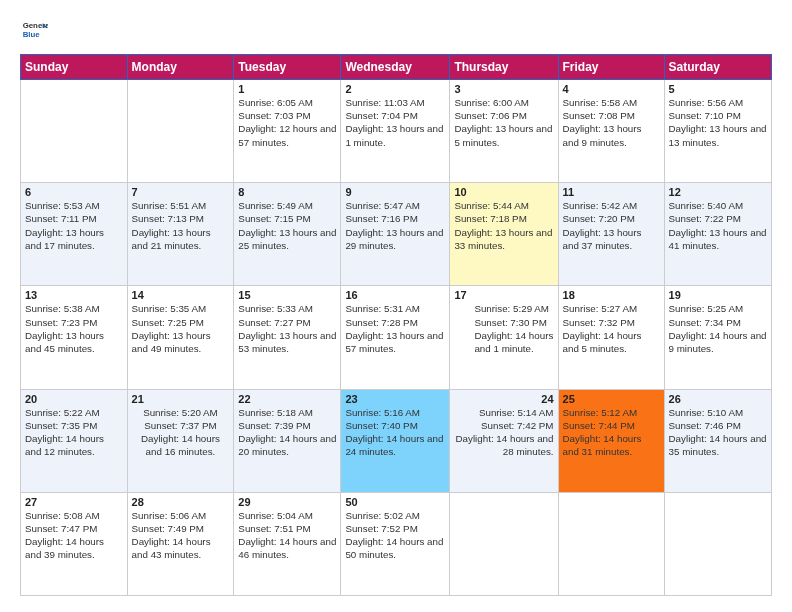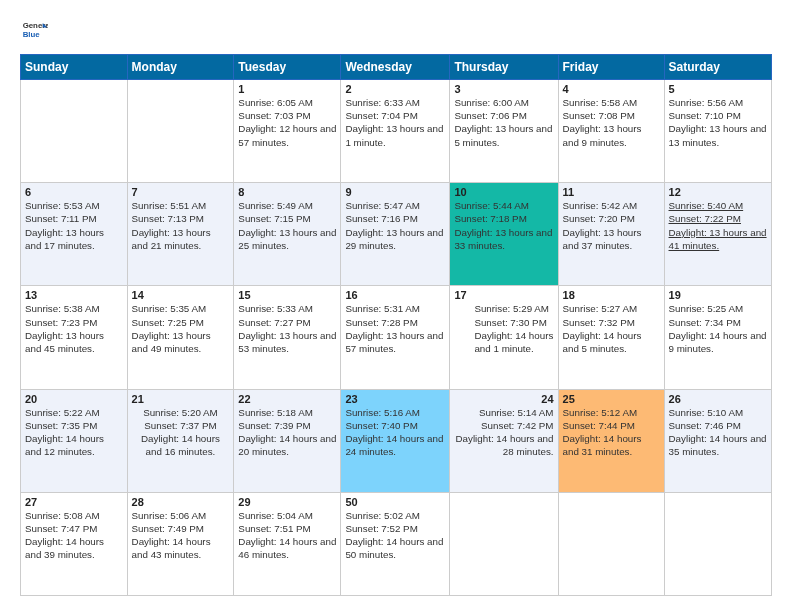--- a/index.html
+++ b/index.html
@@ -56,21 +56,21 @@
       font-weight: normal;
       color: #444;
     }
     .calendar {
       flex: 1;
       border-collapse: collapse;
       width: 100%;
       font-size: 10.5px;
     }
     .calendar th {
-      background: #0369a1;
+      background: #be185d;
       color: #fff;
       padding: 5px 4px;
       font-size: 12px;
       font-weight: bold;
       border: 1px solid #2666c0;
       text-align: left;
     }
     .calendar td {
       border: 1px solid #ccc;
       vertical-align: top;
@@ -137,21 +137,21 @@
           <td class="empty"></td>
           <td class="empty"></td>
           <td>
             <span class="day-num">1</span>
             <div class="day-info" style="white-space: pre-line;">Sunrise: 6:05 AM
 Sunset: 7:03 PM
 Daylight: 12 hours and 57 minutes.</div>
           </td>
           <td>
             <span class="day-num">2</span>
-            <div class="day-info" style="white-space: pre-line;">Sunrise: 6:33 AM
+            <div class="day-info" style="white-space: pre-line;">Sunrise: 11:03 AM
 Sunset: 7:04 PM
 Daylight: 13 hours and 1 minute.</div>
           </td>
           <td>
             <span class="day-num">3</span>
             <div class="day-info" style="white-space: pre-line;">Sunrise: 6:00 AM
 Sunset: 7:06 PM
 Daylight: 13 hours and 5 minutes.</div>
           </td>
           <td>
@@ -185,35 +185,35 @@
             <div class="day-info" style="white-space: pre-line;">Sunrise: 5:49 AM
 Sunset: 7:15 PM
 Daylight: 13 hours and 25 minutes.</div>
           </td>
           <td style="background: rgb(238, 242, 250);">
             <span class="day-num">9</span>
             <div class="day-info" style="white-space: pre-line;">Sunrise: 5:47 AM
 Sunset: 7:16 PM
 Daylight: 13 hours and 29 minutes.</div>
           </td>
-          <td style="background: #14b8a6;">
+          <td style="background: #fef9c3;">
             <span class="day-num">10</span>
             <div class="day-info" style="white-space: pre-line;">Sunrise: 5:44 AM
 Sunset: 7:18 PM
 Daylight: 13 hours and 33 minutes.</div>
           </td>
           <td style="background: rgb(238, 242, 250);">
             <span class="day-num">11</span>
             <div class="day-info" style="white-space: pre-line;">Sunrise: 5:42 AM
 Sunset: 7:20 PM
 Daylight: 13 hours and 37 minutes.</div>
           </td>
           <td style="background: rgb(238, 242, 250);">
             <span class="day-num">12</span>
-            <div class="day-info" style="white-space: pre-line; text-decoration: underline;">Sunrise: 5:40 AM
+            <div class="day-info" style="white-space: pre-line;">Sunrise: 5:40 AM
 Sunset: 7:22 PM
 Daylight: 13 hours and 41 minutes.</div>
           </td>
         </tr>
         <tr>
           <td>
             <span class="day-num">13</span>
             <div class="day-info" style="white-space: pre-line;">Sunrise: 5:38 AM
 Sunset: 7:23 PM
 Daylight: 13 hours and 45 minutes.</div>
@@ -279,21 +279,21 @@
             <div class="day-info" style="white-space: pre-line;">Sunrise: 5:16 AM
 Sunset: 7:40 PM
 Daylight: 14 hours and 24 minutes.</div>
           </td>
           <td style="background: rgb(238, 242, 250); text-align: right;">
             <span class="day-num">24</span>
             <div class="day-info" style="white-space: pre-line;">Sunrise: 5:14 AM
 Sunset: 7:42 PM
 Daylight: 14 hours and 28 minutes.</div>
           </td>
-          <td style="background: #fdba74;">
+          <td style="background: #f97316;">
             <span class="day-num">25</span>
             <div class="day-info" style="white-space: pre-line;">Sunrise: 5:12 AM
 Sunset: 7:44 PM
 Daylight: 14 hours and 31 minutes.</div>
           </td>
           <td style="background: rgb(238, 242, 250);">
             <span class="day-num">26</span>
             <div class="day-info" style="white-space: pre-line;">Sunrise: 5:10 AM
 Sunset: 7:46 PM
 Daylight: 14 hours and 35 minutes.</div>

